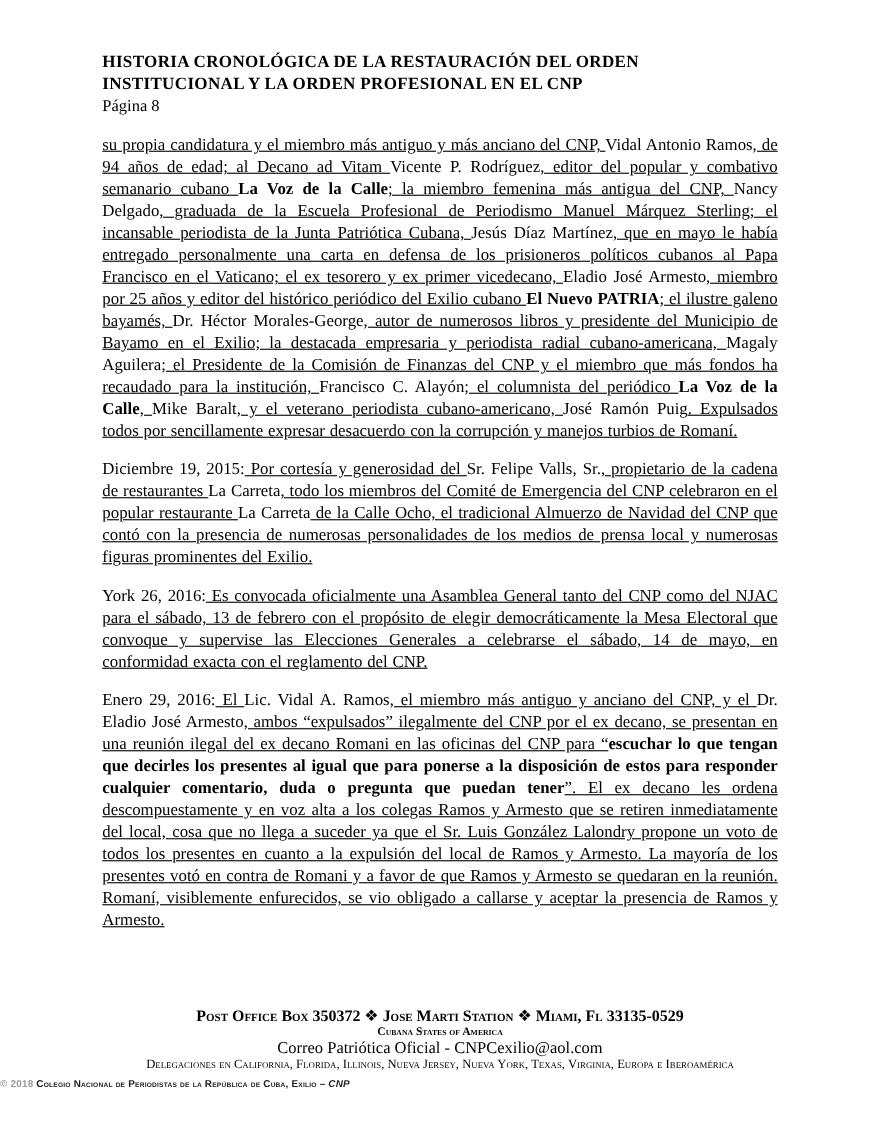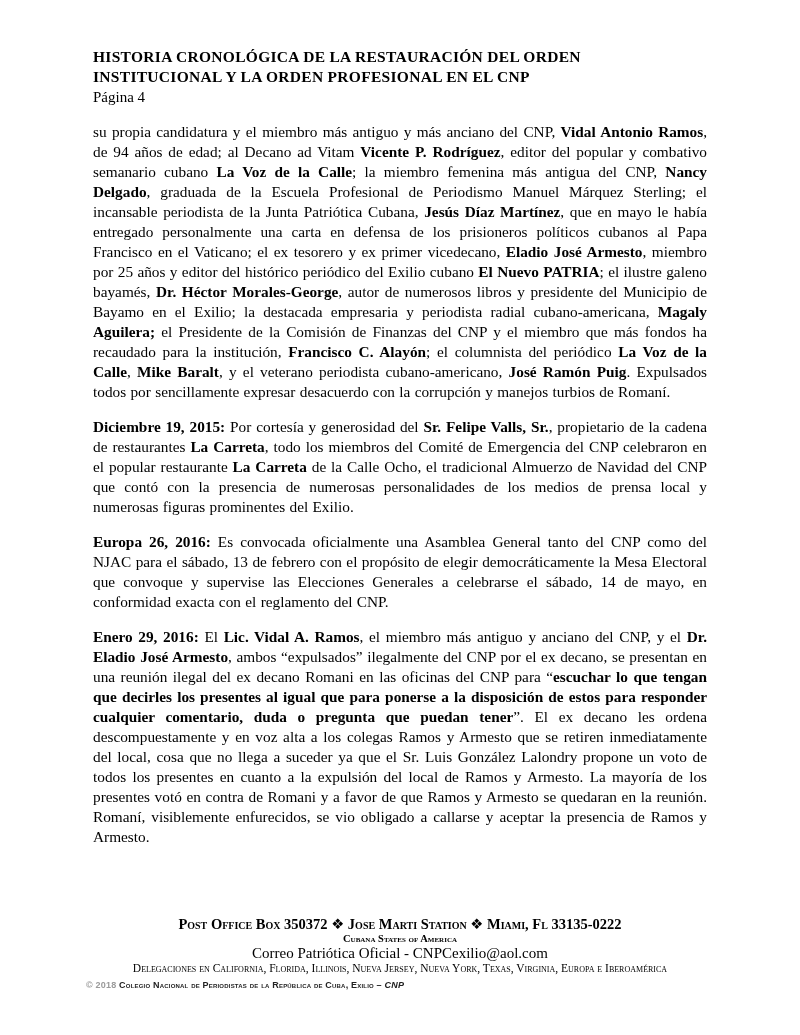--- a/index.html
+++ b/index.html
@@ -26,22 +26,22 @@
     font-size: 15px;
     line-height: 20px;
   }
   .doc-body p.body-para {
     font-size: 15.3px;
     line-height: 20px;
     text-align: justify;
     margin: 0 0 15px 0;
     word-spacing: 0.5px;
   }
-  .r-n { font-weight: normal; font-style: normal; }
-  .r-b { font-weight: bold; font-style: normal; }
+  .r-n { font-weight: normal; font-style: normal; text-decoration: underline; }
+  .r-b { font-weight: normal; font-style: normal; }
   .r-bi { font-weight: bold; }
   .doc-footer {
     position: absolute;
     left: 0;
     right: 0;
     top: 916px;
     text-align: center;
   }
   .footer-line1 {
     font-variant: small-caps;
@@ -61,52 +61,51 @@
     line-height: 17px;
   }
   .footer-line4 {
     font-variant: small-caps;
     font-size: 11.5px;
     line-height: 13px;
   }
   .footer-copyright {
     margin-top: 5px;
     text-align: left;
-    padding-left: 86px;
     font-family: "Liberation Sans", sans-serif;
     font-variant: small-caps;
     font-weight: bold;
     font-size: 9px;
     line-height: 10px;
     letter-spacing: 0.2px;
   }
   .copyright-year { color: #9a9a9a; font-weight: bold; }
   .copyright-org { color: #222222; }
   .copyright-acronym { font-style: italic; color: #222222; }
 </style>
 </head>
 <body>
 
 <div class="page">
 
   <div class="doc-header">
     <div class="doc-title-line">HISTORIA CRONOLÓGICA DE LA RESTAURACIÓN DEL ORDEN</div>
     <div class="doc-title-line">INSTITUCIONAL Y LA ORDEN PROFESIONAL EN EL CNP</div>
-    <div class="page-label">Página 4</div>
+    <div class="page-label">Página 8</div>
   </div>
 
   <div class="doc-body">
     <p class="body-para"><span class="r-n">su propia candidatura y el miembro más antiguo y más anciano del CNP, </span><span class="r-b">Vidal Antonio Ramos</span><span class="r-n">, de 94 años de edad; al Decano ad Vitam </span><span class="r-b">Vicente P. Rodríguez</span><span class="r-n">, editor del popular y combativo semanario cubano </span><span class="r-bi">La Voz de la Calle</span><span class="r-n">; la miembro femenina más antigua del CNP, </span><span class="r-b">Nancy Delgado</span><span class="r-n">, graduada de la Escuela Profesional de Periodismo Manuel Márquez Sterling; el incansable periodista de la Junta Patriótica Cubana, </span><span class="r-b">Jesús Díaz Martínez</span><span class="r-n">, que en mayo le había entregado personalmente una carta en defensa de los prisioneros políticos cubanos al Papa Francisco en el Vaticano; el ex tesorero y ex primer vicedecano, </span><span class="r-b">Eladio José Armesto</span><span class="r-n">, miembro por 25 años y editor del histórico periódico del Exilio cubano </span><span class="r-bi">El Nuevo PATRIA</span><span class="r-n">; el ilustre galeno bayamés, </span><span class="r-b">Dr. Héctor Morales-George</span><span class="r-n">, autor de numerosos libros y presidente del Municipio de Bayamo en el Exilio; la destacada empresaria y periodista radial cubano-americana, </span><span class="r-b">Magaly Aguilera;</span><span class="r-n"> el Presidente de la Comisión de Finanzas del CNP y el miembro que más fondos ha recaudado para la institución, </span><span class="r-b">Francisco C. Alayón</span><span class="r-n">; el columnista del periódico </span><span class="r-bi">La Voz de la Calle</span><span class="r-n">, </span><span class="r-b">Mike Baralt</span><span class="r-n">, y el veterano periodista cubano-americano, </span><span class="r-b">José Ramón Puig</span><span class="r-n">. Expulsados todos por sencillamente expresar desacuerdo con la corrupción y manejos turbios de Romaní.</span></p>
     <p class="body-para"><span class="r-b">Diciembre 19, 2015:</span><span class="r-n"> Por cortesía y generosidad del </span><span class="r-b">Sr. Felipe Valls, Sr.</span><span class="r-n">, propietario de la cadena de restaurantes </span><span class="r-b">La Carreta</span><span class="r-n">, todo los miembros del Comité de Emergencia del CNP celebraron en el popular restaurante </span><span class="r-b">La Carreta</span><span class="r-n"> de la Calle Ocho, el tradicional Almuerzo de Navidad del CNP que contó con la presencia de numerosas personalidades de los medios de prensa local y numerosas figuras prominentes del Exilio.</span></p>
-    <p class="body-para"><span class="r-b">Europa 26, 2016:</span><span class="r-n"> Es convocada oficialmente una Asamblea General tanto del CNP como del NJAC para el sábado, 13 de febrero con el propósito de elegir democráticamente la Mesa Electoral que convoque y supervise las Elecciones Generales a celebrarse el sábado, 14 de mayo, en conformidad exacta con el reglamento del CNP.</span></p>
+    <p class="body-para"><span class="r-b">York 26, 2016:</span><span class="r-n"> Es convocada oficialmente una Asamblea General tanto del CNP como del NJAC para el sábado, 13 de febrero con el propósito de elegir democráticamente la Mesa Electoral que convoque y supervise las Elecciones Generales a celebrarse el sábado, 14 de mayo, en conformidad exacta con el reglamento del CNP.</span></p>
     <p class="body-para"><span class="r-b">Enero 29, 2016:</span><span class="r-n"> El </span><span class="r-b">Lic. Vidal A. Ramos</span><span class="r-n">, el miembro más antiguo y anciano del CNP, y el </span><span class="r-b">Dr. Eladio José Armesto</span><span class="r-n">, ambos “expulsados” ilegalmente del CNP por el ex decano, se presentan en una reunión ilegal del ex decano Romani en las oficinas del CNP para “</span><span class="r-bi">escuchar lo que tengan que decirles los presentes al igual que para ponerse a la disposición de estos para responder cualquier comentario, duda o pregunta que puedan tener</span><span class="r-n">”. El ex decano les ordena descompuestamente y en voz alta a los colegas Ramos y Armesto que se retiren inmediatamente del local, cosa que no llega a suceder ya que el Sr. Luis González Lalondry propone un voto de todos los presentes en cuanto a la expulsión del local de Ramos y Armesto. La mayoría de los presentes votó en contra de Romani y a favor de que Ramos y Armesto se quedaran en la reunión. Romaní, visiblemente enfurecidos, se vio obligado a callarse y aceptar la presencia de Ramos y Armesto.</span></p>
   </div>
 
   <div class="doc-footer">
-    <div class="footer-line1">Post Office Box 350372 ❖ Jose Marti Station ❖ Miami, Fl 33135-0222</div>
+    <div class="footer-line1">Post Office Box 350372 ❖ Jose Marti Station ❖ Miami, Fl 33135-0529</div>
     <div class="footer-line2">Cubana States of America</div>
     <div class="footer-line3">Correo Patriótica Oficial - CNPCexilio@aol.com</div>
     <div class="footer-line4">Delegaciones en California, Florida, Illinois, Nueva Jersey, Nueva York, Texas, Virginia, Europa e Iberoamérica</div>
     <div class="footer-copyright">
       <span class="copyright-year">© 2018</span><span class="copyright-org"> Colegio Nacional de Periodistas de la República de Cuba, Exilio – </span><span class="copyright-acronym">CNP</span>
     </div>
   </div>
 
 </div>
 

